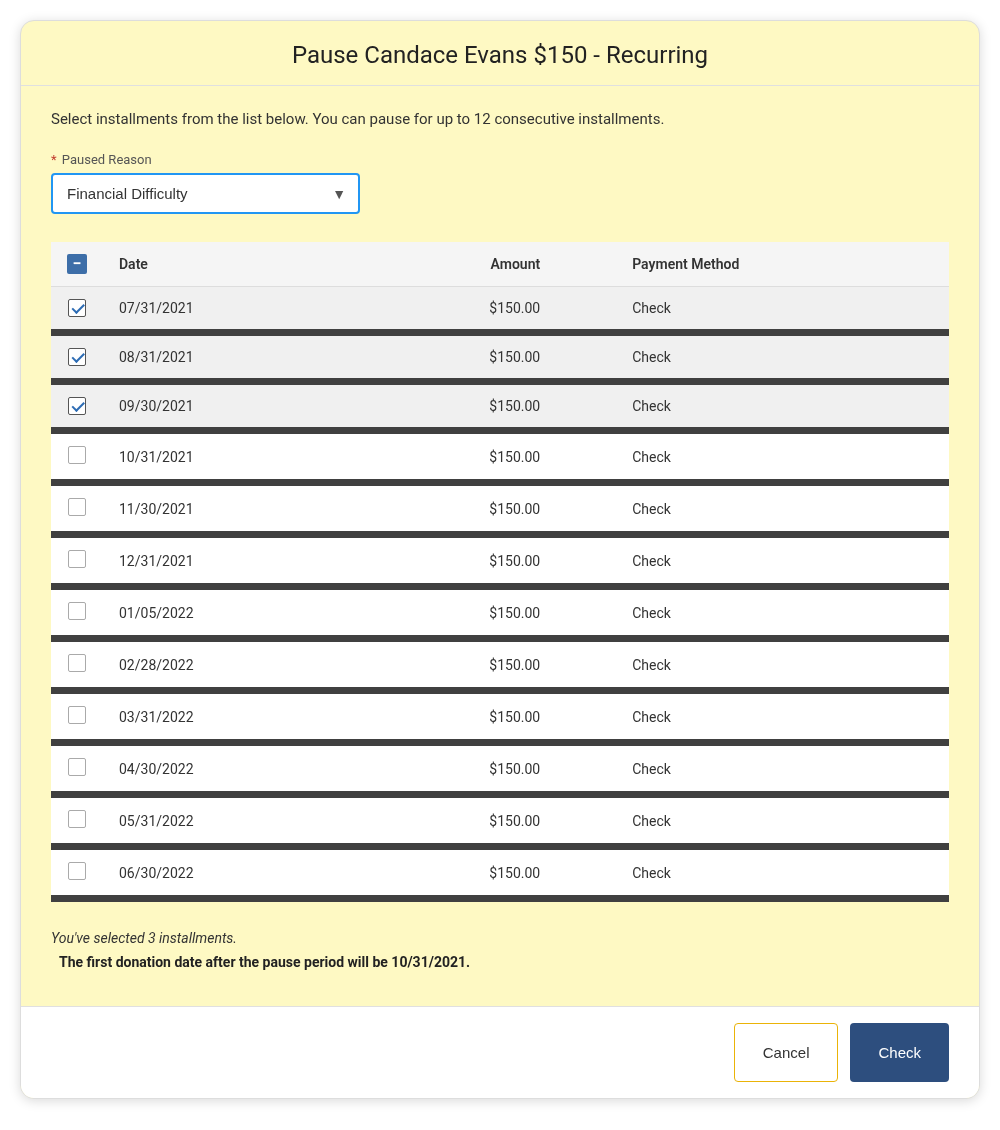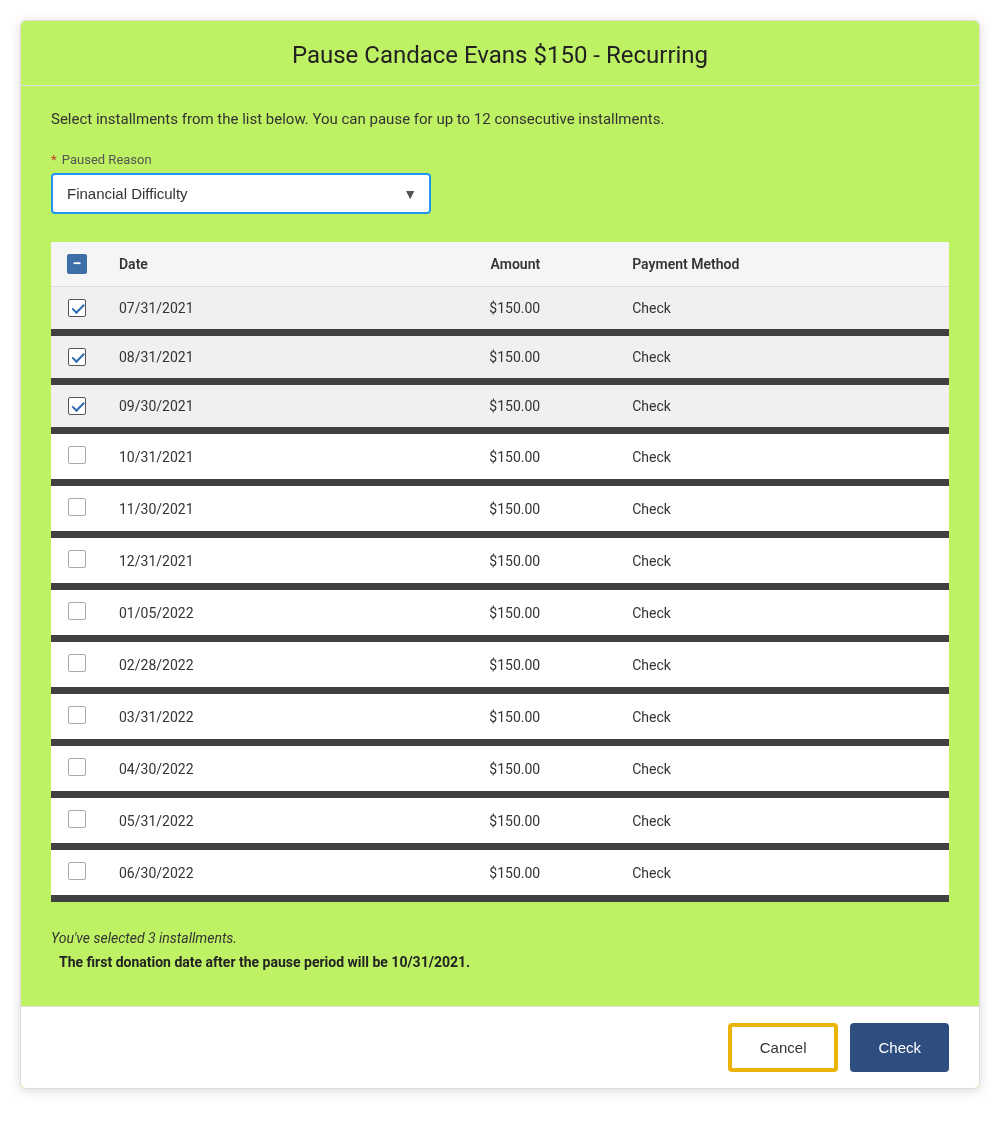--- a/index.html
+++ b/index.html
@@ -10,23 +10,23 @@
       color: #333;
       width: 1000px;
       min-height: 1130px;
       display: flex;
       align-items: flex-start;
       justify-content: center;
       padding: 20px;
     }
 
     .modal {
-      background: #bef264;
+      background: #fef9c3;
       border: 1px solid #ddd;
-      border-radius: 6px;
+      border-radius: 14px;
       width: 960px;
       box-shadow: 0 2px 12px rgba(0,0,0,0.15);
       overflow: hidden;
     }
 
     .modal-header {
       padding: 20px 30px 16px;
       border-bottom: 1px solid #e0e0e0;
       text-align: center;
     }
@@ -54,21 +54,21 @@
     }
 
     .field-label .required {
       color: #c0392b;
       margin-right: 2px;
     }
 
     .select-wrapper {
       position: relative;
       display: inline-block;
-      width: 380px;
+      width: 309px;
       margin-bottom: 28px;
     }
 
     .select-wrapper select {
       width: 100%;
       padding: 10px 40px 10px 14px;
       font-size: 15px;
       border: 2px solid #2196f3;
       border-radius: 4px;
       background: #fff;
@@ -200,23 +200,23 @@
     .modal-footer {
       padding: 16px 30px;
       border-top: 1px solid #e0e0e0;
       display: flex;
       justify-content: flex-end;
       gap: 12px;
       background: #fff;
     }
 
     .btn-cancel {
-      padding: 12px 28px;
+      padding: 20px 28px;
       font-size: 15px;
-      border: 4px solid #eab308;
+      border: 1px solid #eab308;
       border-radius: 4px;
       background: #fff;
       color: #333;
       cursor: pointer;
     }
 
     .btn-save {
       padding: 10px 28px;
       font-size: 15px;
       border: none;

